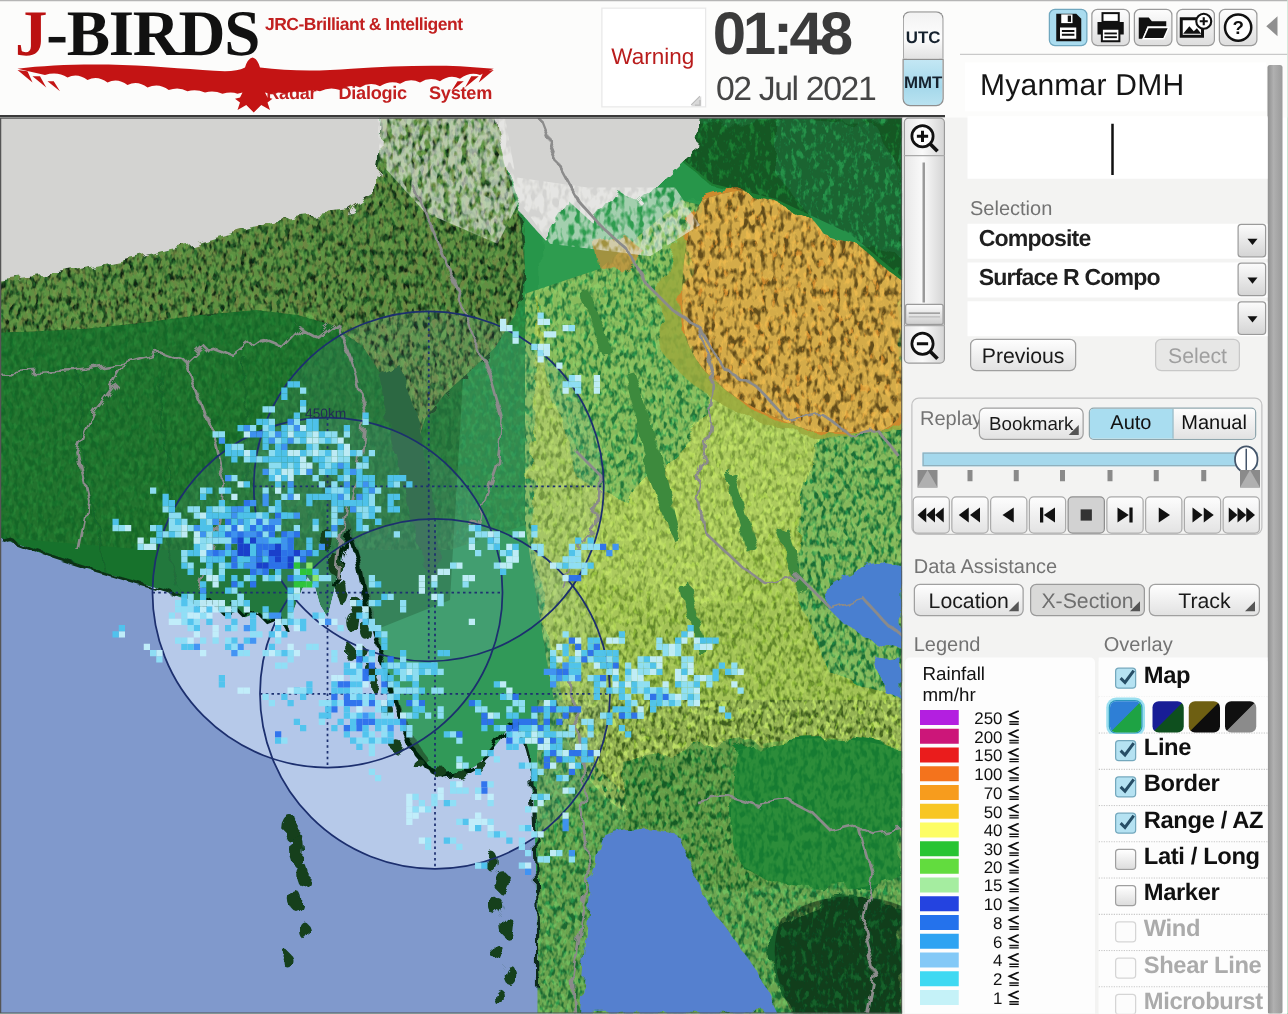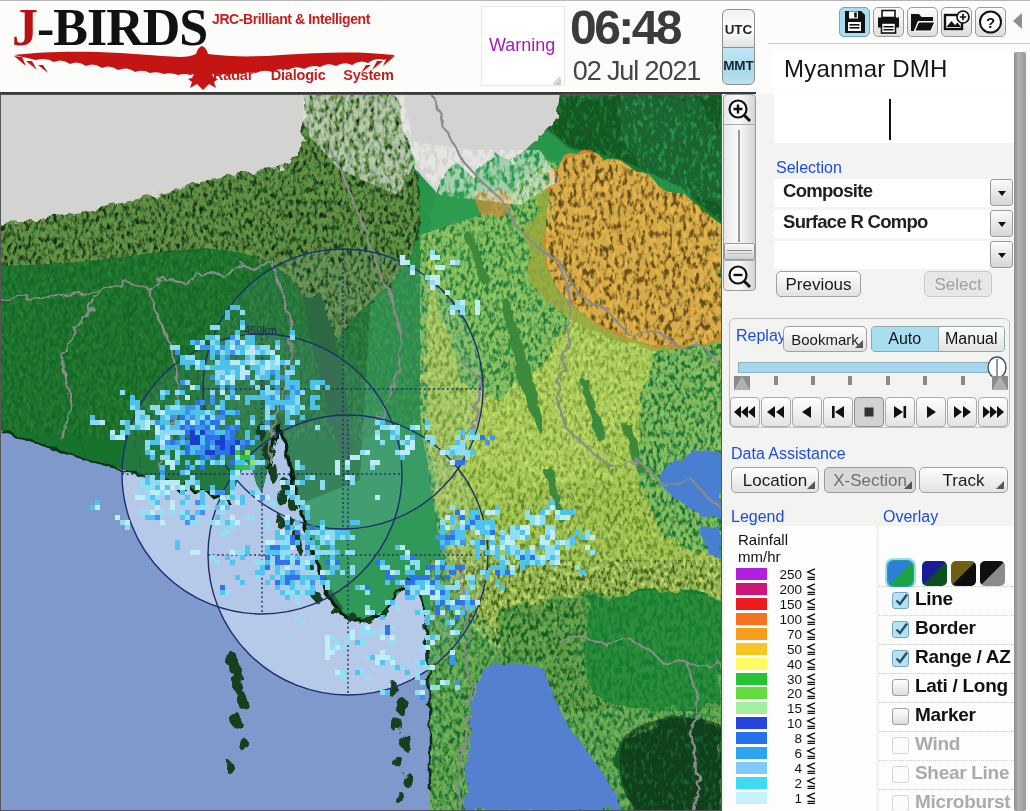--- a/index.html
+++ b/index.html
@@ -5,38 +5,38 @@
 #page{position:relative;width:1030px;height:811px;}
 .abs{position:absolute;}
 
 #topbar{left:0;top:0;width:1030px;height:94px;background:#fcfcfb;border-top:1px solid #b5b5b5;}
 #tbline{left:0;top:92px;width:756px;height:2px;background:#3a3a3a;}
 #jbirds{left:12px;top:-2px;font-family:"Liberation Serif",serif;font-weight:bold;font-size:52px;letter-spacing:-1px;color:#111;}
 #jbirds .j{color:#bb1111;}
 #jrc1{left:212px;top:11px;color:#c22020;font-weight:bold;font-size:14px;letter-spacing:-0.4px;}
 #jrc2{left:213px;top:27px;color:#c22020;font-weight:bold;font-size:14.5px;letter-spacing:-0.2px;word-spacing:5px;margin-top:40px;}
 #warnbox{left:481px;top:6px;width:84px;height:80px;background:#fff;border:1px solid #e8e8e8;}
-#warntxt{left:489px;top:35px;color:#a21caf;font-size:18px;}
+#warntxt{left:489px;top:35px;color:#b91c1c;font-size:18px;}
 #time{left:560px;top:0px;width:130px;text-align:center;font-size:48px;font-weight:bold;letter-spacing:-2.6px;color:#3b3b3b;}
 #date{left:560px;top:56px;width:153px;text-align:center;font-size:27px;letter-spacing:-1.1px;color:#454545;}
 .tzbtn{left:722px;width:33px;height:38px;border:1px solid #8f8f8f;text-align:center;font-weight:bold;font-size:13.5px;color:#16222e;}
 #utc{top:9px;background:linear-gradient(#f2f2f2,#fdfdfd 55%,#e2e2e2);border-radius:6px 6px 0 0;border-bottom:none;height:38px;line-height:40px;}
 #mmt{top:47px;background:linear-gradient(#c3e7f4,#a5d8eb 60%,#b9e2f0);border-radius:0 0 6px 6px;height:38px;line-height:36px;}
 .icobtn{top:7px;width:31px;height:30px;border:1px solid #9a9a9a;border-radius:5px;background:linear-gradient(#fdfdfd,#dedede);}
 .icobtn.sel{background:#aadcef;border-color:#6fa7bf;}
 #hline2{left:768px;top:43px;width:262px;height:1px;background:#c9c9c9;}
 #dmhbox{left:772px;top:50px;width:241px;height:39px;background:#fff;}
 #dmhtxt{left:784px;top:55px;font-size:24px;letter-spacing:0.2px;color:#151515;}
 #collarrow{left:1013px;top:13px;width:0;height:0;border-top:8px solid transparent;border-bottom:8px solid transparent;border-right:9px solid #8f8f8f;}
 #vscroll{left:1014px;top:52px;width:12px;height:759px;background:linear-gradient(90deg,#8e8e8e,#b0b0b0 40%,#9a9a9a);border-radius:2px;}
 
 #rpanel{left:722px;top:94px;width:292px;height:717px;background:#f3f3f2;}
 #inputbox{left:774px;top:93px;width:240px;height:50px;background:#fff;}
 #caret{left:889px;top:99px;width:2px;height:41px;background:#111;}
-.plabel{color:#1d4ed8;font-size:16px;}
+.plabel{color:#737373;font-size:16px;}
 .ddrow{left:774px;width:240px;height:28px;background:#fff;}
 .ddtxt{left:783px;font-size:18.5px;font-weight:bold;letter-spacing:-0.7px;color:#1f1f1f;}
 .ddbtn{left:990px;width:23px;height:27px;background:linear-gradient(#fbfbfb,#d5d5d5);border:1px solid #9a9a9a;border-radius:3px;}
 .ddbtn:after{content:"";position:absolute;left:7px;top:11px;border-left:4.5px solid transparent;border-right:4.5px solid transparent;border-top:5.5px solid #111;}
 .btn{border:1px solid #a0a0a0;border-radius:5px;background:linear-gradient(#fefefe,#e2e2e2);text-align:center;color:#1a1a1a;}
 .btn.dis{background:#e7e7e6;border-color:#c8c8c8;color:#9f9f9f;}
 .btn.press{background:#d9d9d8;border-color:#9a9a9a;color:#6f6f6f;}
 .corner:after{content:"";position:absolute;right:3px;bottom:3px;border-left:8px solid transparent;border-bottom:8px solid #555;}
 
 #replaybox{left:729px;top:318px;width:281px;height:110px;border:1px solid #c2c2c2;border-radius:6px;}
@@ -1724,21 +1724,21 @@
 L184,31 Q179,29 172,31 Q165,28 158,30 Q151,27 144,29 Q137,25 129,28 Q121,22 112,26 Q104,20 96,24 Q88,18 80,22 Q72,16 64,20 Q56,14 48,18 Q40,13 30,16 L8,11
 C32,8 62,7 92,8 C122,9 152,12 174,13 Q184,13 190,10 Z"></path>
 <path fill="#c41414" d="M389,12 L377,22 L381,13 Z M377,17 L366,26 L371,17 Z M365,21 L355,29 L360,21 Z M8,12 L20,22 L16,13 Z M20,17 L31,26 L26,17 Z M32,21 L42,29 L37,21 Z"></path>
 </svg>
 <div id="warnbox" class="abs"></div>
 <div id="warntxt" class="abs">Warning</div>
 <svg class="abs" style="left:552px;top:76px" width="10" height="10">
       <path d="M9,1 V9 H1 Z" fill="#d8d8d8"></path>
       <path d="M8,4 L8,8 L4,8 M8,1 L1,8" stroke="#bbb" fill="none"></path>
     </svg>
-<div id="time" class="abs">06:48</div>
+<div id="time" class="abs">01:48</div>
 <div id="date" class="abs">02 Jul 2021</div>
 <div id="utc" class="abs tzbtn">UTC</div>
 <div id="mmt" class="abs tzbtn">MMT</div>
 <div class="abs icobtn sel" style="left:839px"><svg width="29" height="28" viewBox="0 0 29 28">
         <path d="M5,3 h16 l4,4 v18 h-20 z" fill="#111"></path>
         <rect x="9" y="3.5" width="9" height="7" fill="#fff"></rect>
         <rect x="14.2" y="4.5" width="2.6" height="5" fill="#111"></rect>
         <rect x="8" y="14" width="13" height="9" fill="#fff"></rect>
         <rect x="9.5" y="16" width="10" height="1.6" fill="#111"></rect>
         <rect x="9.5" y="19" width="10" height="1.6" fill="#111"></rect>
@@ -1957,20 +1957,28 @@
         <path d="M9,0.8 L1.5,4 L9,7.2" fill="none" stroke="#111" stroke-width="1.4"></path>
         <path d="M1.5,9.3 H9 M1.5,11.4 H9" stroke="#111" stroke-width="1.2" fill="none"></path>
       </svg></div>
 <div class="lgsw abs" style="top:792px;background:#c5f2f8"></div>
 <div class="lgrow" style="left:736px;top:791px;width:66px;text-align:right">1</div>
 <div class="lgrow" style="left:806px;top:791px"><svg width="10" height="12" viewBox="0 0 10 12" style="vertical-align:-1px">
         <path d="M9,0.8 L1.5,4 L9,7.2" fill="none" stroke="#111" stroke-width="1.4"></path>
         <path d="M1.5,9.3 H9 M1.5,11.4 H9" stroke="#111" stroke-width="1.2" fill="none"></path>
       </svg></div>
 <div id="overlaybox" class="abs"></div>
+<div class="ovrow" style="top:529px">
+      <div class="cb chk">
+        <svg width="17" height="17" viewBox="0 0 17 17" style="position:absolute;left:0;top:-1px;overflow:visible">
+          <path d="M3.5,8.5 L7,12 L14,2.5" fill="none" stroke="#274e66" stroke-width="2.4"></path>
+        </svg>
+      </div>
+      <div class="ovlbl">Map</div>
+    </div>
 <div class="ovrow" style="top:557px;height:30px">
       <div class="swatch" style="left:9px;background:linear-gradient(135deg,#2e7fd6 49%,#1ea344 51%);box-shadow:0 0 0 1px #2b96c0,0 0 0 3px #9adfef"></div>
       <div class="swatch" style="left:43px;background:linear-gradient(135deg,#181d96 49%,#0e4f1e 51%)"></div>
       <div class="swatch" style="left:72px;background:linear-gradient(135deg,#6e5f12 49%,#0d0d0d 51%)"></div>
       <div class="swatch" style="left:101px;background:linear-gradient(135deg,#101010 49%,#8b8b8b 51%)"></div>
     </div>
 <div class="ovrow" style="top:587px">
       <div class="cb chk">
         <svg width="17" height="17" viewBox="0 0 17 17" style="position:absolute;left:0;top:-1px;overflow:visible">
           <path d="M3.5,8.5 L7,12 L14,2.5" fill="none" stroke="#274e66" stroke-width="2.4"></path>

